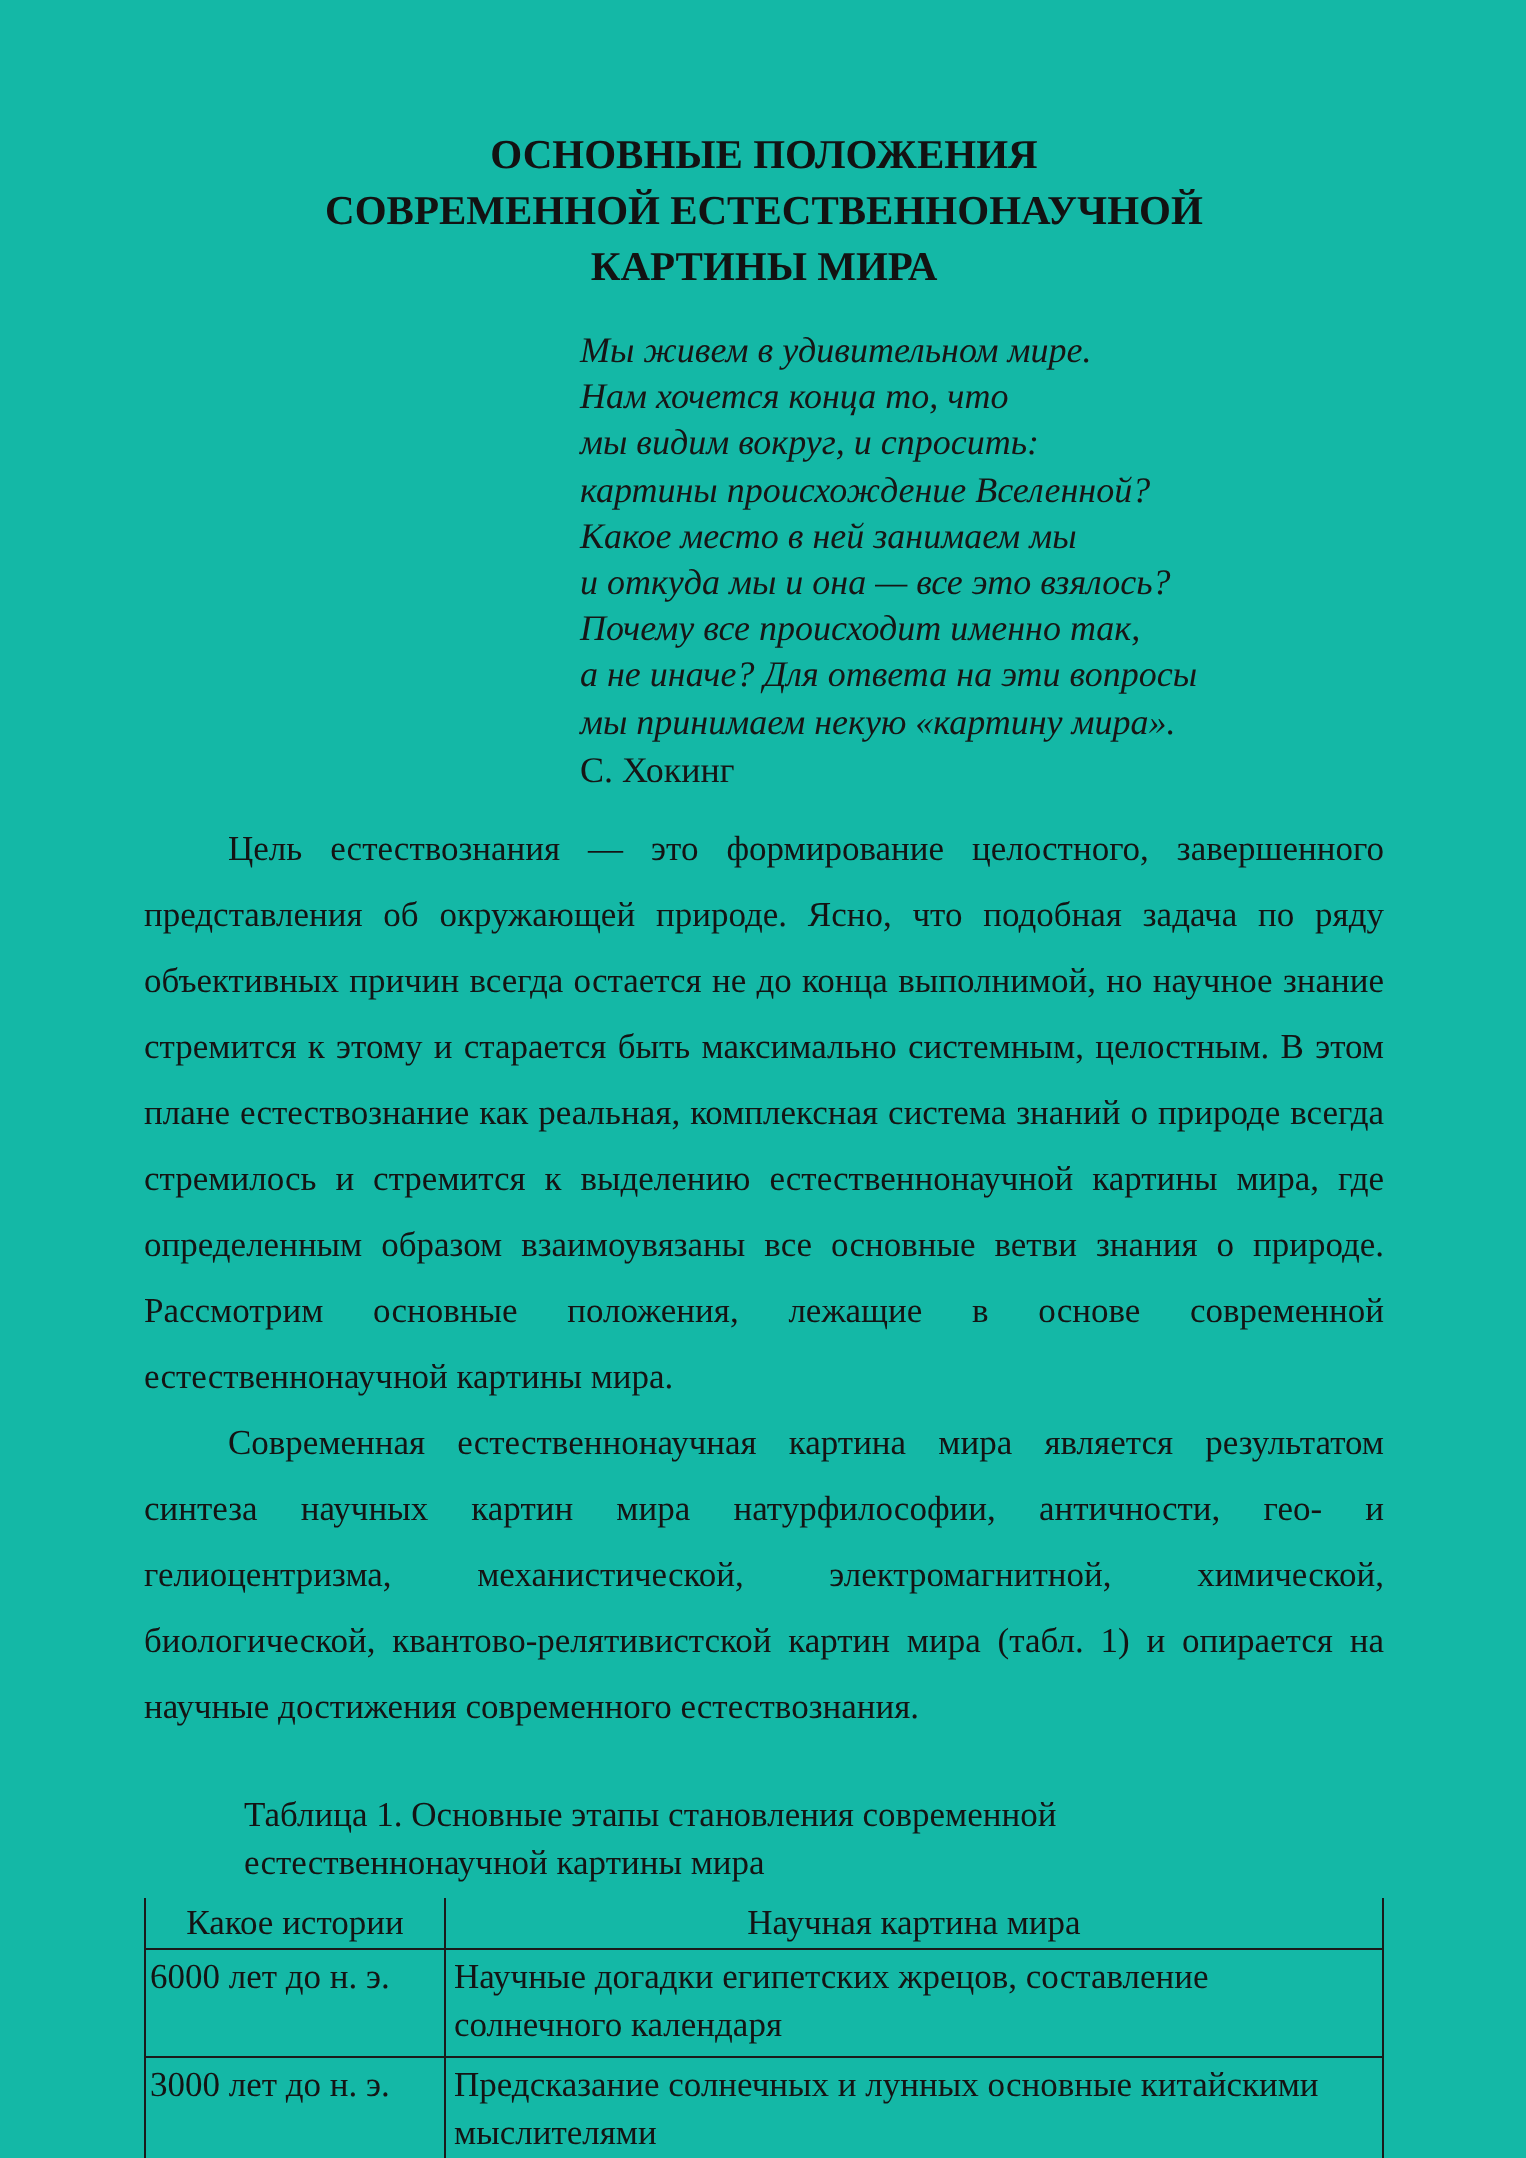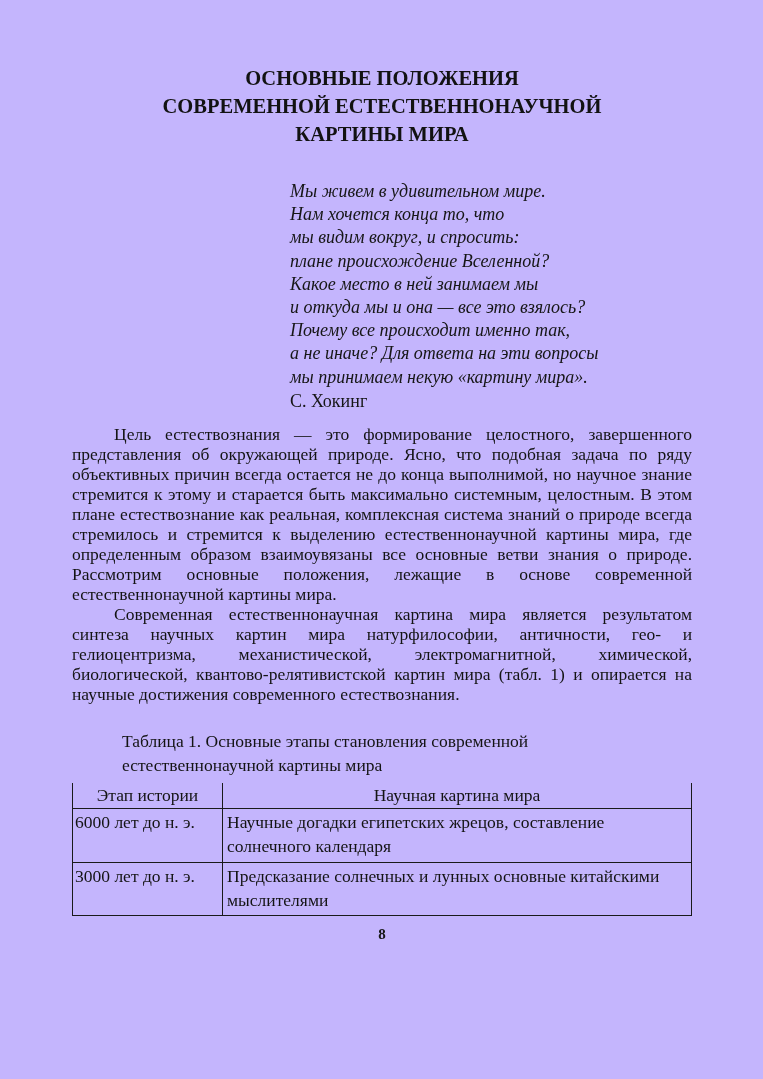--- a/index.html
+++ b/index.html
@@ -13,54 +13,54 @@
     color: #111;
     font-family: "Liberation Serif", "DejaVu Serif", serif;
     overflow: hidden;
   }
   .page {
     position: relative;
     box-sizing: border-box;
     width: 763px;
     height: 1079px;
     padding: 64px 71px 0 72px;
-    background: #c4b5fd;
+    background: #14b8a6;
   }
   
   .title {
     margin: 0;
     text-align: center;
     font-weight: bold;
     font-size: 20.5px;
     line-height: 28px;
     color: #121212;
   }
   .title .tline { display: block; }
 
   
   .epigraph {
-    margin-top: 32px;
+    margin-top: 16px;
     margin-left: 218px;
     font-style: italic;
     font-size: 18px;
     line-height: 23.2px;
     color: #161616;
   }
   .ep-line { white-space: nowrap; }
   .ep-attribution {
     font-style: normal;
     text-align: left;
     margin-top: 1px;
   }
 
   
   .body-text {
     margin-top: 11px;
     font-size: 17.5px;
-    line-height: 20px;
+    line-height: 33px;
     text-align: justify;
     color: #141414;
   }
   .body-text p {
     margin: 0;
     text-indent: 42px;
   }
 
   
   .table-caption {
@@ -115,21 +115,21 @@
   <h1 class="title">
     <span class="tline">ОСНОВНЫЕ ПОЛОЖЕНИЯ</span>
     <span class="tline">СОВРЕМЕННОЙ ЕСТЕСТВЕННОНАУЧНОЙ</span>
     <span class="tline">КАРТИНЫ МИРА</span>
   </h1>
 
   <div class="epigraph">
     <div class="ep-line">Мы живем в удивительном мире.</div>
     <div class="ep-line">Нам хочется конца то, что</div>
     <div class="ep-line">мы видим вокруг, и спросить:</div>
-    <div class="ep-line">плане происхождение Вселенной?</div>
+    <div class="ep-line">картины происхождение Вселенной?</div>
     <div class="ep-line">Какое место в ней занимаем мы</div>
     <div class="ep-line">и откуда мы и она — все это взялось?</div>
     <div class="ep-line">Почему все происходит именно так,</div>
     <div class="ep-line">а не иначе? Для ответа на эти вопросы</div>
     <div class="ep-line">мы принимаем некую «картину мира».</div>
     <div class="ep-attribution">С. Хокинг</div>
   </div>
 
   <div class="body-text">
     <p>Цель естествознания — это формирование целостного, завершенного представления об окружающей природе. Ясно, что подобная задача по ряду объективных причин всегда остается не до конца выполнимой, но научное знание стремится к этому и старается быть максимально системным, целостным. В этом плане естествознание как реальная, комплексная система знаний о природе всегда стремилось и стремится к выделению естественнонаучной картины мира, где определенным образом взаимоувязаны все основные ветви знания о природе. Рассмотрим основные положения, лежащие в основе современной естественнонаучной картины мира.</p>
@@ -138,21 +138,21 @@
 
   <div class="table-caption">Таблица 1. Основные этапы становления современной естественнонаучной картины мира</div>
 
   <table class="history">
     <colgroup>
       <col class="col-stage">
       <col>
     </colgroup>
     <thead>
       <tr>
-        <th>Этап истории</th>
+        <th>Какое истории</th>
         <th>Научная картина мира</th>
       </tr>
     </thead>
     <tbody>
       <tr>
         <td class="stage-cell">6000 лет до н. э.</td>
         <td>Научные догадки египетских жрецов, составление солнечного календаря</td>
       </tr>
       <tr>
         <td class="stage-cell">3000 лет до н. э.</td>

